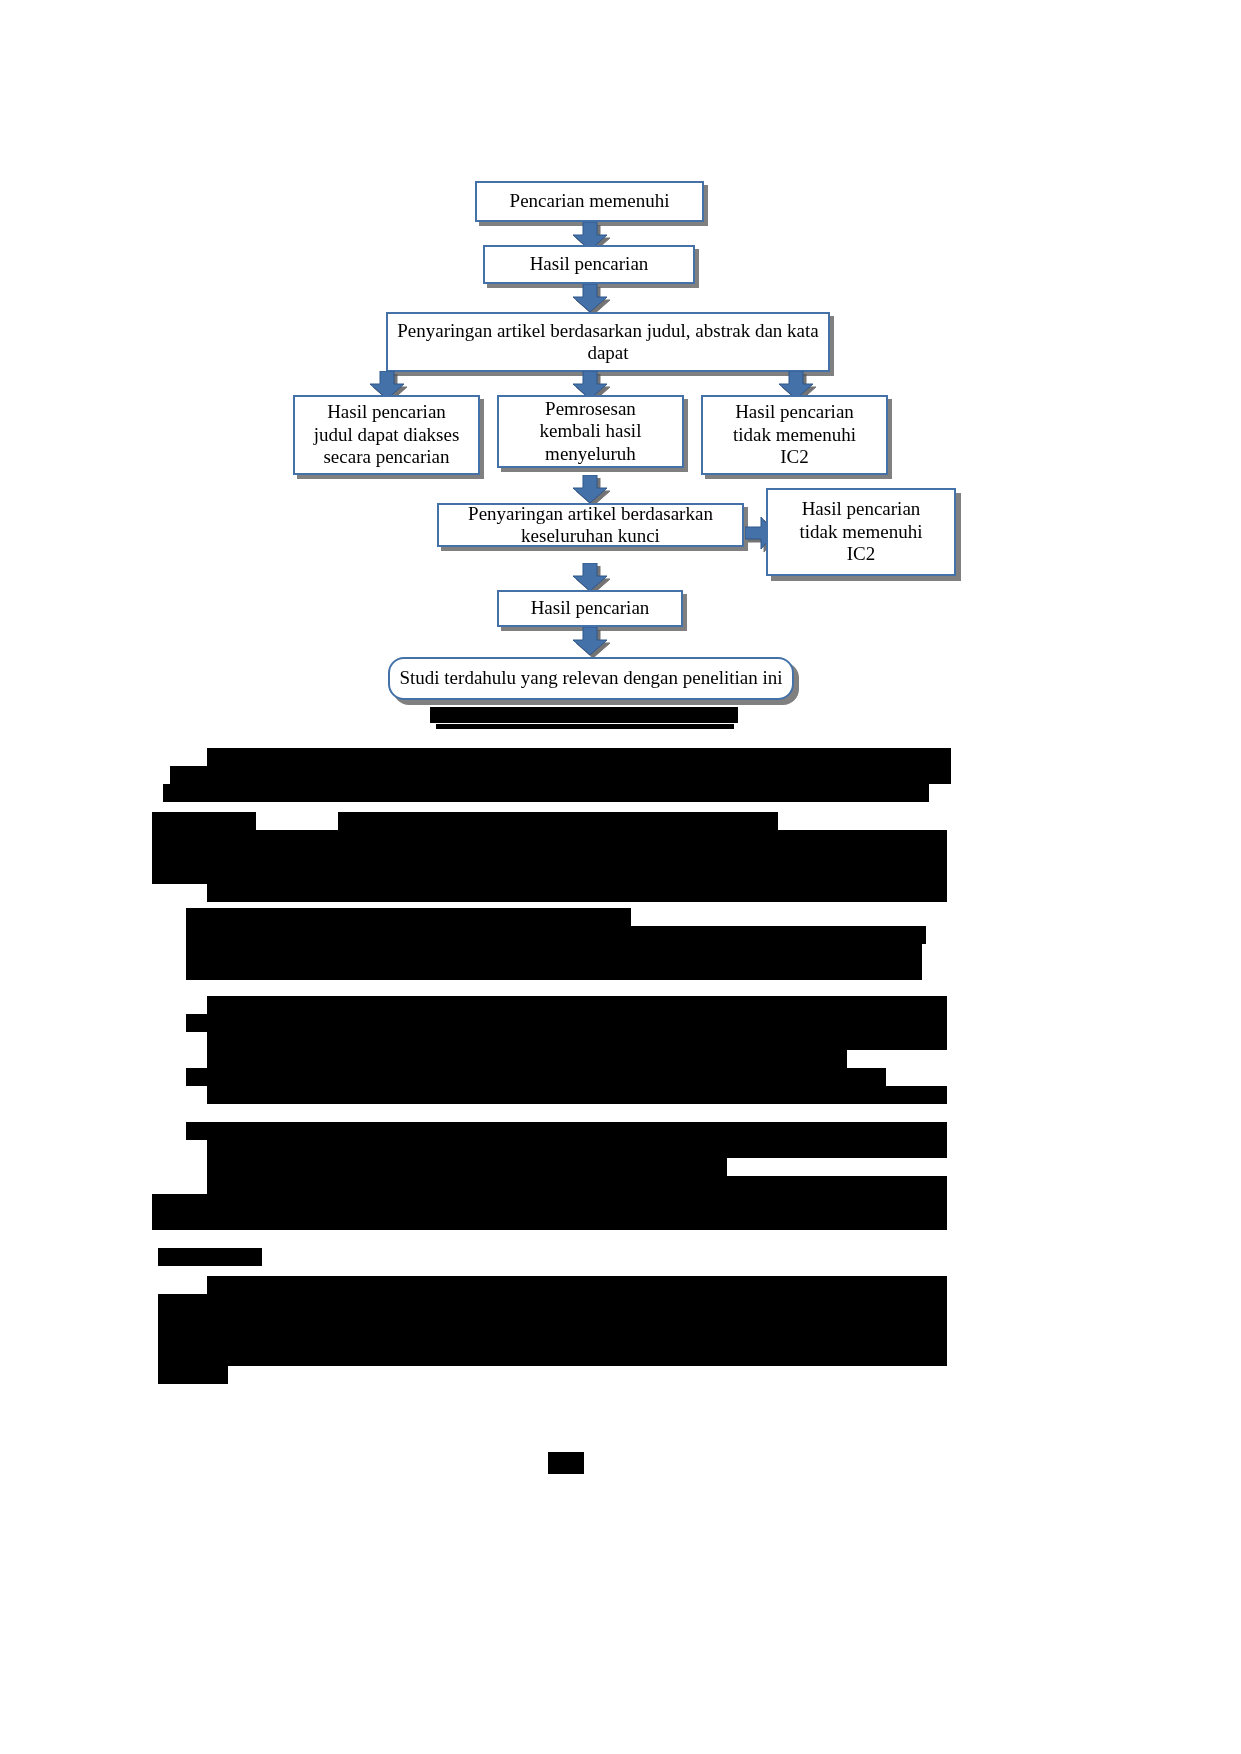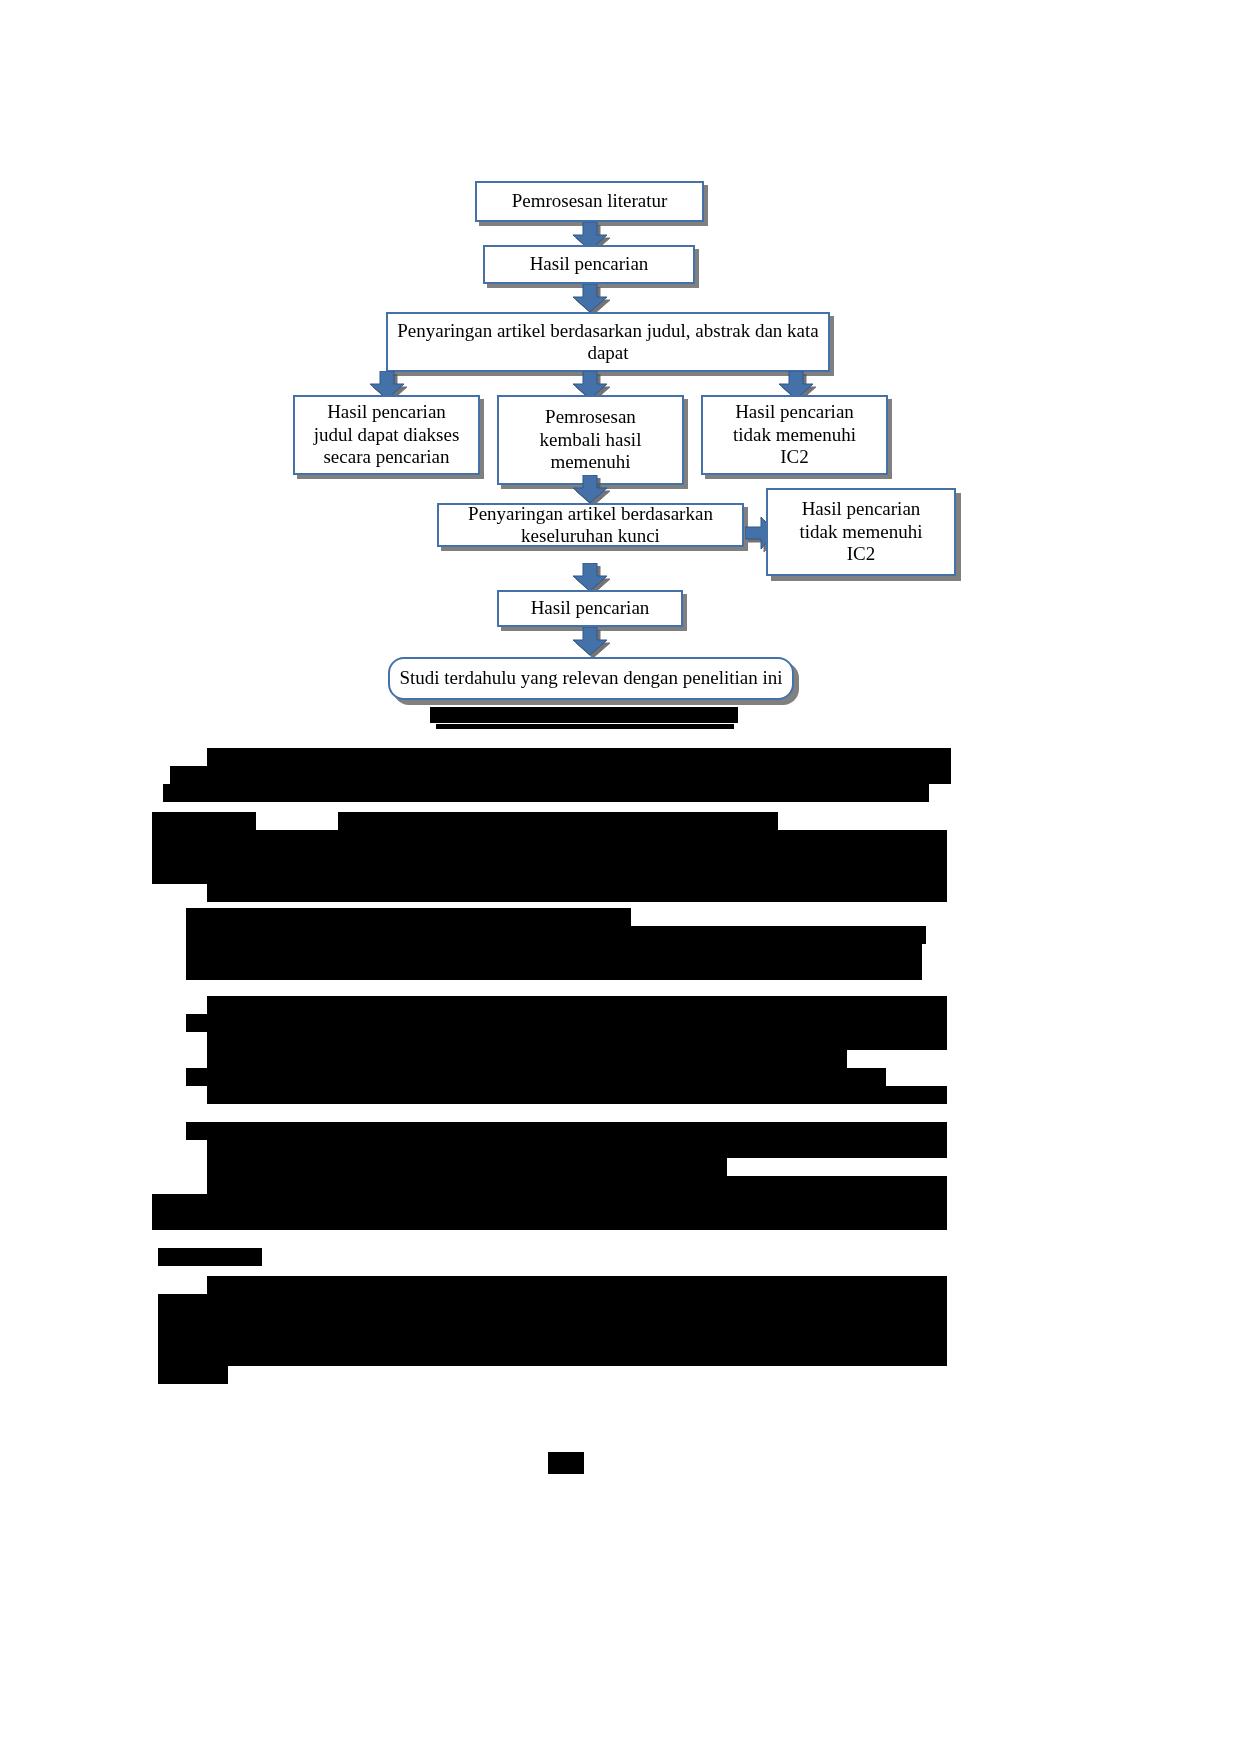--- a/index.html
+++ b/index.html
@@ -87,21 +87,21 @@
   }
 </style>
 </head>
 <body>
 
 <div class="page">
 
   <div class="flow">
 
     <div class="node" style="left:475px; top:181px; width:229px; height:41px;">
-      <span class="txt">Pemrosesan literatur</span>
+      <span class="txt">Pencarian memenuhi</span>
     </div>
 
     <svg class="arrow-down" style="left:573px; top:222px;" viewBox="0 0 34 28">
       <path d="M10,0 H24 V13 H34 L17,28 L0,13 H10 Z" fill="#4472a8" stroke="#2f568c" stroke-width="1"></path>
     </svg>
 
     <div class="node" style="left:483px; top:245px; width:212px; height:39px;">
       <span class="txt">Hasil pencarian</span>
     </div>
 
@@ -123,24 +123,24 @@
     <svg class="arrow-down" style="left:779px; top:371px;" viewBox="0 0 34 28">
       <path d="M10,0 H24 V13 H34 L17,28 L0,13 H10 Z" fill="#4472a8" stroke="#2f568c" stroke-width="1"></path>
     </svg>
 
     <div class="node" style="left:293px; top:395px; width:187px; height:80px; flex-direction:column;">
       <span class="txt">Hasil pencarian</span>
       <span class="txt">judul dapat diakses</span>
       <span class="txt">secara pencarian</span>
     </div>
 
-    <div class="node" style="left:497px; top:395px; width:187px; height:90px; flex-direction:column;">
+    <div class="node" style="left:497px; top:395px; width:187px; height:73px; flex-direction:column;">
       <span class="txt">Pemrosesan</span>
       <span class="txt">kembali hasil</span>
-      <span class="txt">memenuhi</span>
+      <span class="txt">menyeluruh</span>
     </div>
 
     <div class="node" style="left:701px; top:395px; width:187px; height:80px; flex-direction:column;">
       <span class="txt">Hasil pencarian</span>
       <span class="txt">tidak memenuhi</span>
       <span class="txt">IC2</span>
     </div>
 
     <svg class="arrow-down" style="left:573px; top:475px;" viewBox="0 0 34 28">
       <path d="M10,0 H24 V13 H34 L17,28 L0,13 H10 Z" fill="#4472a8" stroke="#2f568c" stroke-width="1"></path>

